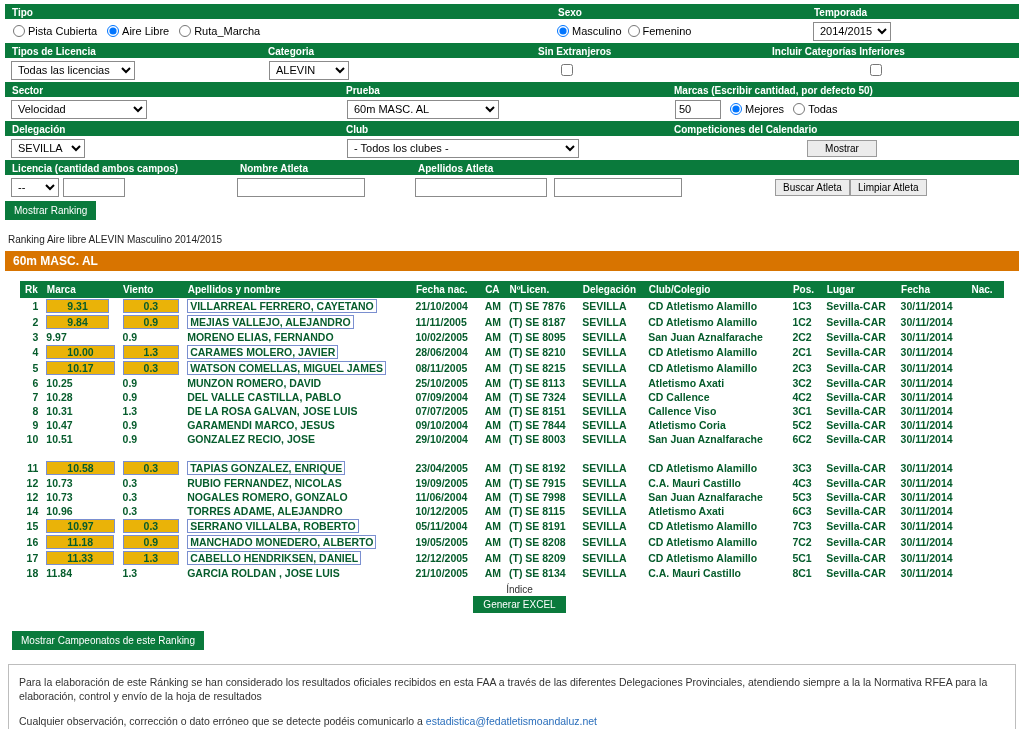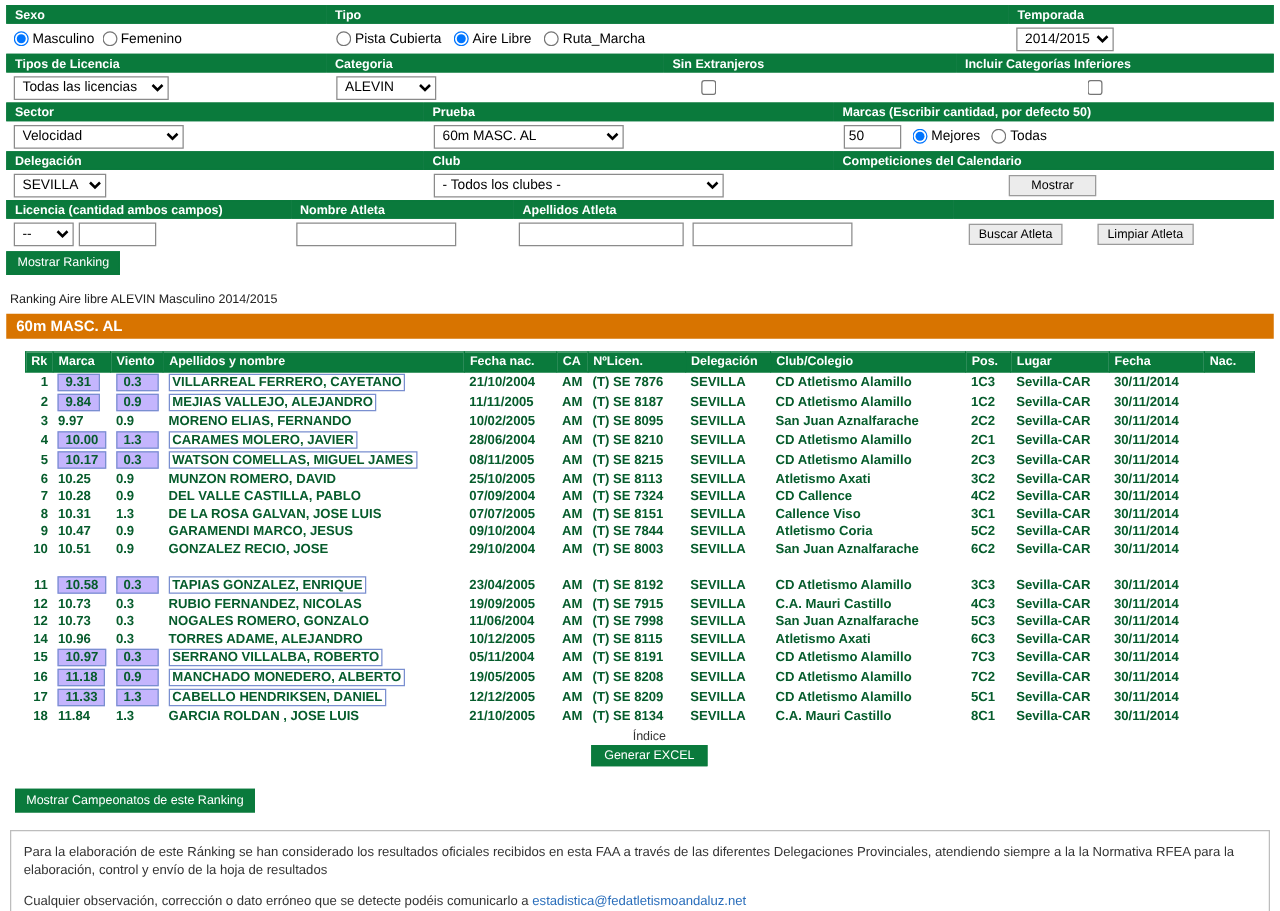--- a/index.html
+++ b/index.html
@@ -108,23 +108,23 @@
     color: #065c2c;
     font-weight: bold;
     font-size: 10.5px;
     vertical-align: middle;
     white-space: nowrap;
   }
   td.rk, td.marca, td.viento { color: #000; }
   td.rk { text-align: right; padding-right: 3px; width: 18px;}
   .boxed {
     border: 1px solid #7a8fd0;
-    background: #c4b5fd;
+    background: #eab308;
     display: inline-block;
-    padding: 0 5px;
+    padding: 0 20px;
     line-height: 12px;
     min-width: 34px;
   }
   .name-box {
     border: 1px solid #7a8fd0;
     display: inline-block;
     padding: 0 2px;
     line-height: 12px;
   }
   .spacer-row td { height: 7px; padding: 0; }
@@ -158,50 +158,50 @@
   .note a { color: #2a6ebb; text-decoration: none; }
 </style>
 </head>
 <body>
 
 <div class="page">
 
   <div class="filters">
 
     <div class="frow">
-      <div class="fcell" style="width:256px;">
-        <div class="hdr">Sexo</div>
-        <div class="body-cell">
-          <label class="radio-wrap">
-            <input type="radio" name="sexo" checked="" style="">
-            <span>Masculino</span>
-          </label>
-          <label class="radio-wrap">
-            <input type="radio" name="sexo" style="">
-            <span>Femenino</span>
-          </label>
-        </div>
-      </div>
       <div class="fcell" style="width:546px;">
         <div class="hdr">Tipo</div>
         <div class="body-cell" style="padding-left:8px;gap:10px;">
           <label class="radio-wrap">
             <input type="radio" name="tipo" style="">
             <span>Pista Cubierta</span>
           </label>
           <label class="radio-wrap">
             <input type="radio" name="tipo" checked="" style="">
             <span>Aire Libre</span>
           </label>
           <label class="radio-wrap">
             <input type="radio" name="tipo" style="">
             <span>Ruta_Marcha</span>
           </label>
         </div>
       </div>
+      <div class="fcell" style="width:256px;">
+        <div class="hdr">Sexo</div>
+        <div class="body-cell">
+          <label class="radio-wrap">
+            <input type="radio" name="sexo" checked="" style="">
+            <span>Masculino</span>
+          </label>
+          <label class="radio-wrap">
+            <input type="radio" name="sexo" style="">
+            <span>Femenino</span>
+          </label>
+        </div>
+      </div>
       <div class="fcell" style="width:212px;">
         <div class="hdr">Temporada</div>
         <div class="body-cell">
           <select style="width:78px;">
             <option>2014/2015</option>
           </select>
         </div>
       </div>
     </div>
 
@@ -312,21 +312,21 @@
       </div>
       <div class="fcell" style="width:352px;">
         <div class="hdr">Apellidos Atleta</div>
         <div class="body-cell" style="padding-left:4px;gap:7px;">
           <input type="text" style="width: 132px;" value="">
           <input type="text" style="width: 128px;" value="">
         </div>
       </div>
       <div class="fcell" style="width:256px;">
         <div class="hdr">&nbsp;</div>
-        <div class="body-cell" style="padding-left:12px;gap:28px;">
+        <div class="body-cell" style="padding-left:12px;gap:0;">
           <button class="btn-grey">Buscar Atleta</button>
           <button class="btn-grey">Limpiar Atleta</button>
         </div>
       </div>
     </div>
 
     <div style="margin-top:2px;">
       <button class="btn">Mostrar Ranking</button>
     </div>
   </div>

